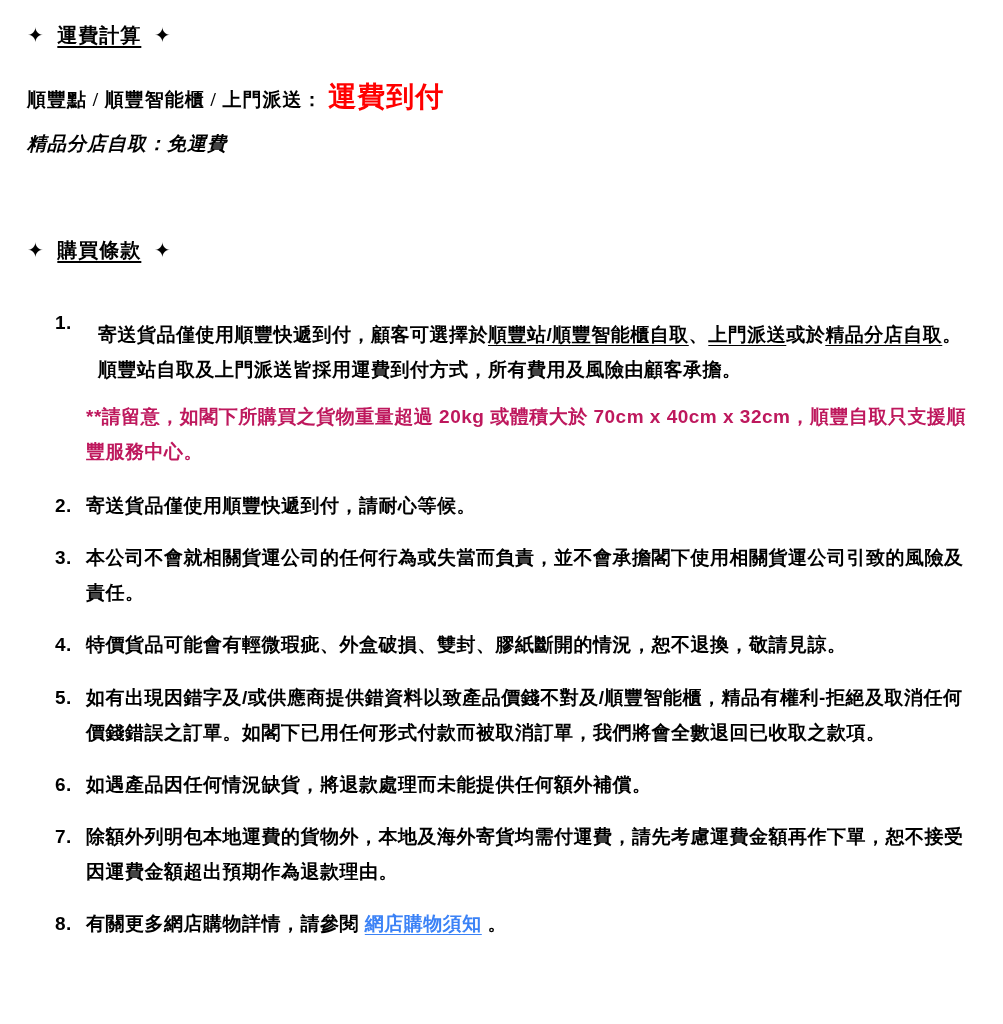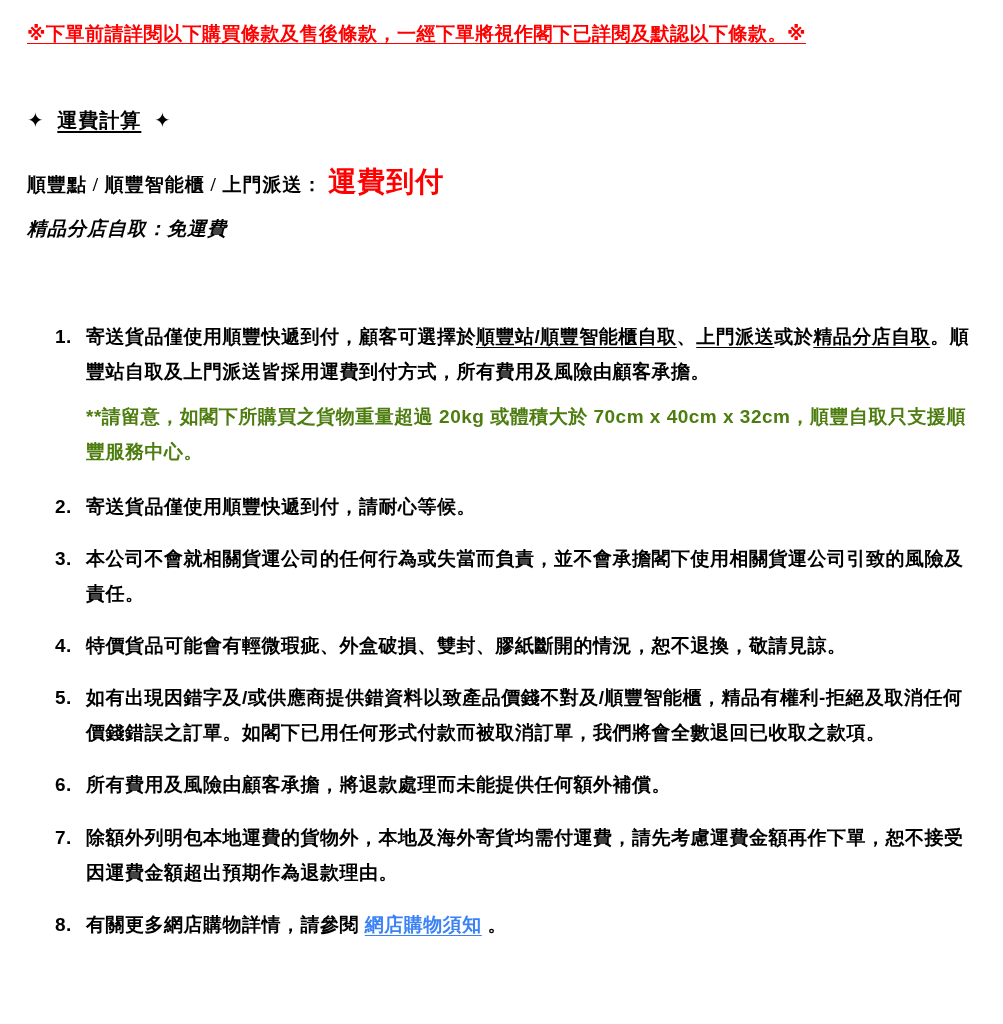--- a/index.html
+++ b/index.html
@@ -58,51 +58,55 @@
   .term-item .num {
     width: 31px;
     flex: 0 0 31px;
   }
   .term-item .content { flex: 1 1 auto; }
   .uline {
     text-decoration: underline;
     text-underline-offset: 4px;
   }
   .red-note {
-    color: #4d7c0f;
+    color: #be185d;
     margin: 10px 0 2px 0;
   }
   .store-guide-link {
     color: #3b82f6;
     text-decoration: underline;
     text-underline-offset: 4px;
     cursor: pointer;
   }
-  p { margin: 0; }
+  p { margin: 12px; }
 </style>
 </head>
 <body>
 
 <div class="page">
 
-  <p class="notice">※下單前請詳閱以下購買條款及售後條款，一經下單將視作閣下已詳閱及默認以下條款。※</p>
 
   <h2 class="section-header">
     <span class="diamond">✦</span>
     <span class="title">運費計算</span>
     <span class="diamond right">✦</span>
   </h2>
 
   <p class="methods-line">
     <span>順豐點 / 順豐智能櫃 / 上門派送：</span>
     <span class="cod-highlight">運費到付</span>
   </p>
 
   <p class="pickup-line">精品分店自取：免運費</p>
 
+  <h2 class="section-header">
+    <span class="diamond">✦</span>
+    <span class="title">購買條款</span>
+    <span class="diamond right">✦</span>
+  </h2>
 
   <div class="terms-list">
 
     <div class="term-item">
       <span class="num">1.</span>
       <div class="content">
         <p>
           <span>寄送貨品僅使用順豐快遞到付，顧客可選擇於</span><span class="uline">順豐站/順豐智能櫃自取</span><span>、</span><span class="uline">上門派送</span><span>或於</span><span class="uline">精品分店自取</span><span>。順豐站自取及上門派送皆採用運費到付方式，所有費用及風險由顧客承擔。</span>
         </p>
         <p class="red-note">**請留意，如閣下所購買之貨物重量超過 20kg 或體積大於 70cm x 40cm x 32cm，順豐自取只支援順豐服務中心。</p>
@@ -124,21 +128,21 @@
       <div class="content">特價貨品可能會有輕微瑕疵、外盒破損、雙封、膠紙斷開的情況，恕不退換，敬請見諒。</div>
     </div>
 
     <div class="term-item">
       <span class="num">5.</span>
       <div class="content">如有出現因錯字及/或供應商提供錯資料以致產品價錢不對及/順豐智能櫃，精品有權利-拒絕及取消任何價錢錯誤之訂單。如閣下已用任何形式付款而被取消訂單，我們將會全數退回已收取之款項。</div>
     </div>
 
     <div class="term-item">
       <span class="num">6.</span>
-      <div class="content">所有費用及風險由顧客承擔，將退款處理而未能提供任何額外補償。</div>
+      <div class="content">如遇產品因任何情況缺貨，將退款處理而未能提供任何額外補償。</div>
     </div>
 
     <div class="term-item">
       <span class="num">7.</span>
       <div class="content">除額外列明包本地運費的貨物外，本地及海外寄貨均需付運費，請先考慮運費金額再作下單，恕不接受因運費金額超出預期作為退款理由。</div>
     </div>
 
     <div class="term-item">
       <span class="num">8.</span>
       <div class="content">

